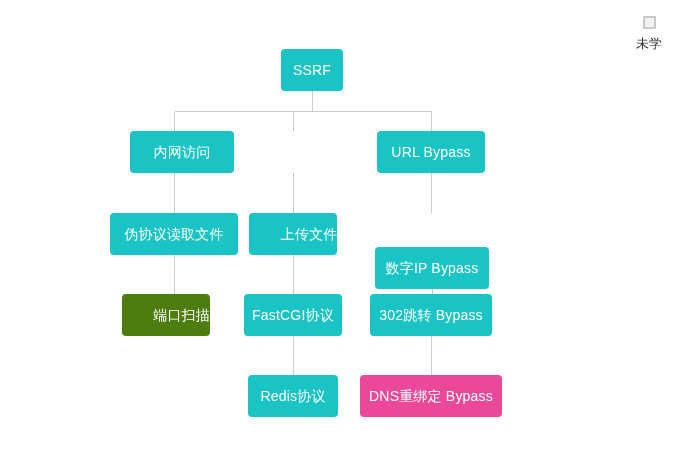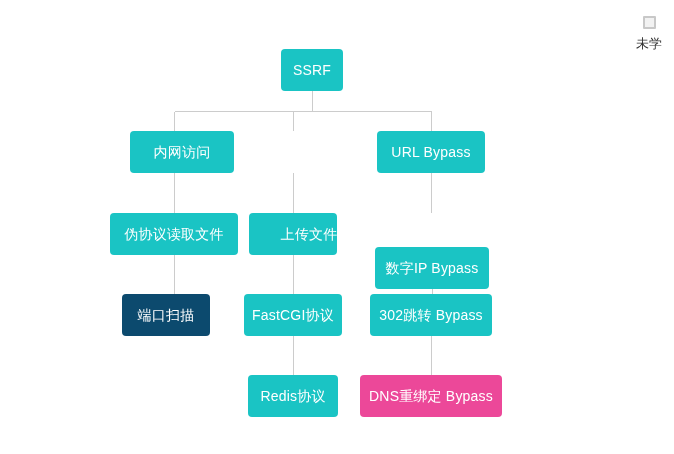--- a/index.html
+++ b/index.html
@@ -117,21 +117,21 @@
     </div>
     <div class="node" style="left: 110px; top: 213px; width: 128px; height: 42px; background: rgb(26, 196, 196); color: rgb(255, 255, 255);">
       <span class="node-label">伪协议读取文件</span>
     </div>
     <div class="node" style="left: 249px; top: 213px; width: 88px; height: 42px; background: rgb(26, 196, 196); color: rgb(255, 255, 255); padding-left: 32px;">
       <span class="node-label">上传文件</span>
     </div>
     <div class="node" style="left: 375px; top: 213px; width: 114px; height: 42px; background: rgb(26, 196, 196); color: rgb(255, 255, 255); margin-top: 34px;">
       <span class="node-label">数字IP Bypass</span>
     </div>
-    <div class="node" style="left: 122px; top: 294px; width: 88px; height: 42px; background: #0c4a6e; color: rgb(255, 255, 255);">
+    <div class="node" style="left: 122px; top: 294px; width: 88px; height: 42px; background: #4d7c0f; color: rgb(255, 255, 255); justify-content: flex-end;">
       <span class="node-label">端口扫描</span>
     </div>
     <div class="node" style="left: 244px; top: 294px; width: 98px; height: 42px; background: rgb(26, 196, 196); color: rgb(255, 255, 255);">
       <span class="node-label">FastCGI协议</span>
     </div>
     <div class="node" style="left: 370px; top: 294px; width: 122px; height: 42px; background: rgb(26, 196, 196); color: rgb(255, 255, 255);">
       <span class="node-label">302跳转 Bypass</span>
     </div>
     <div class="node" style="left: 248px; top: 375px; width: 90px; height: 42px; background: rgb(26, 196, 196); color: rgb(255, 255, 255);">
       <span class="node-label">Redis协议</span>

